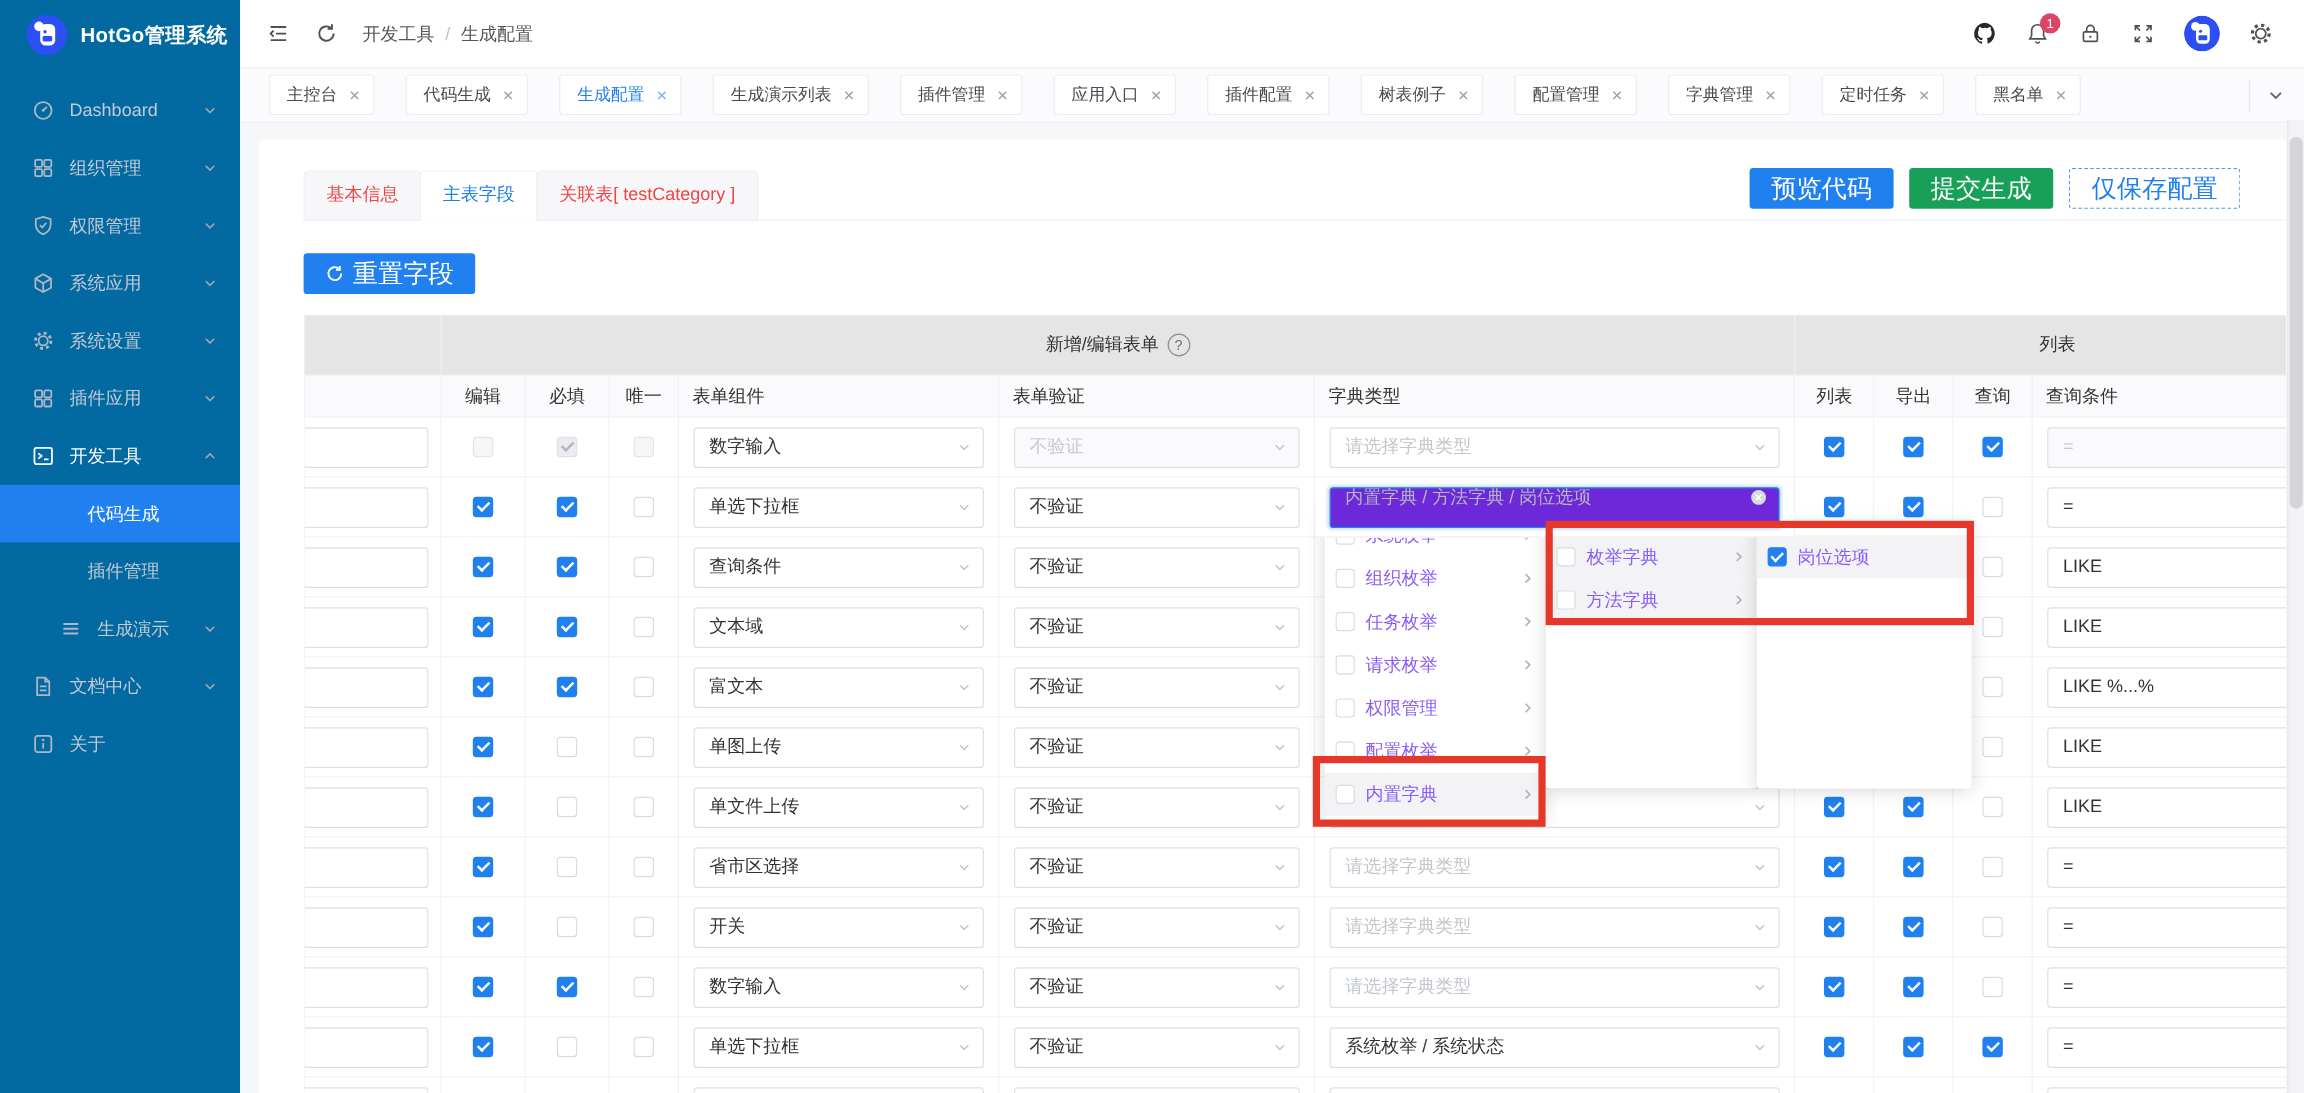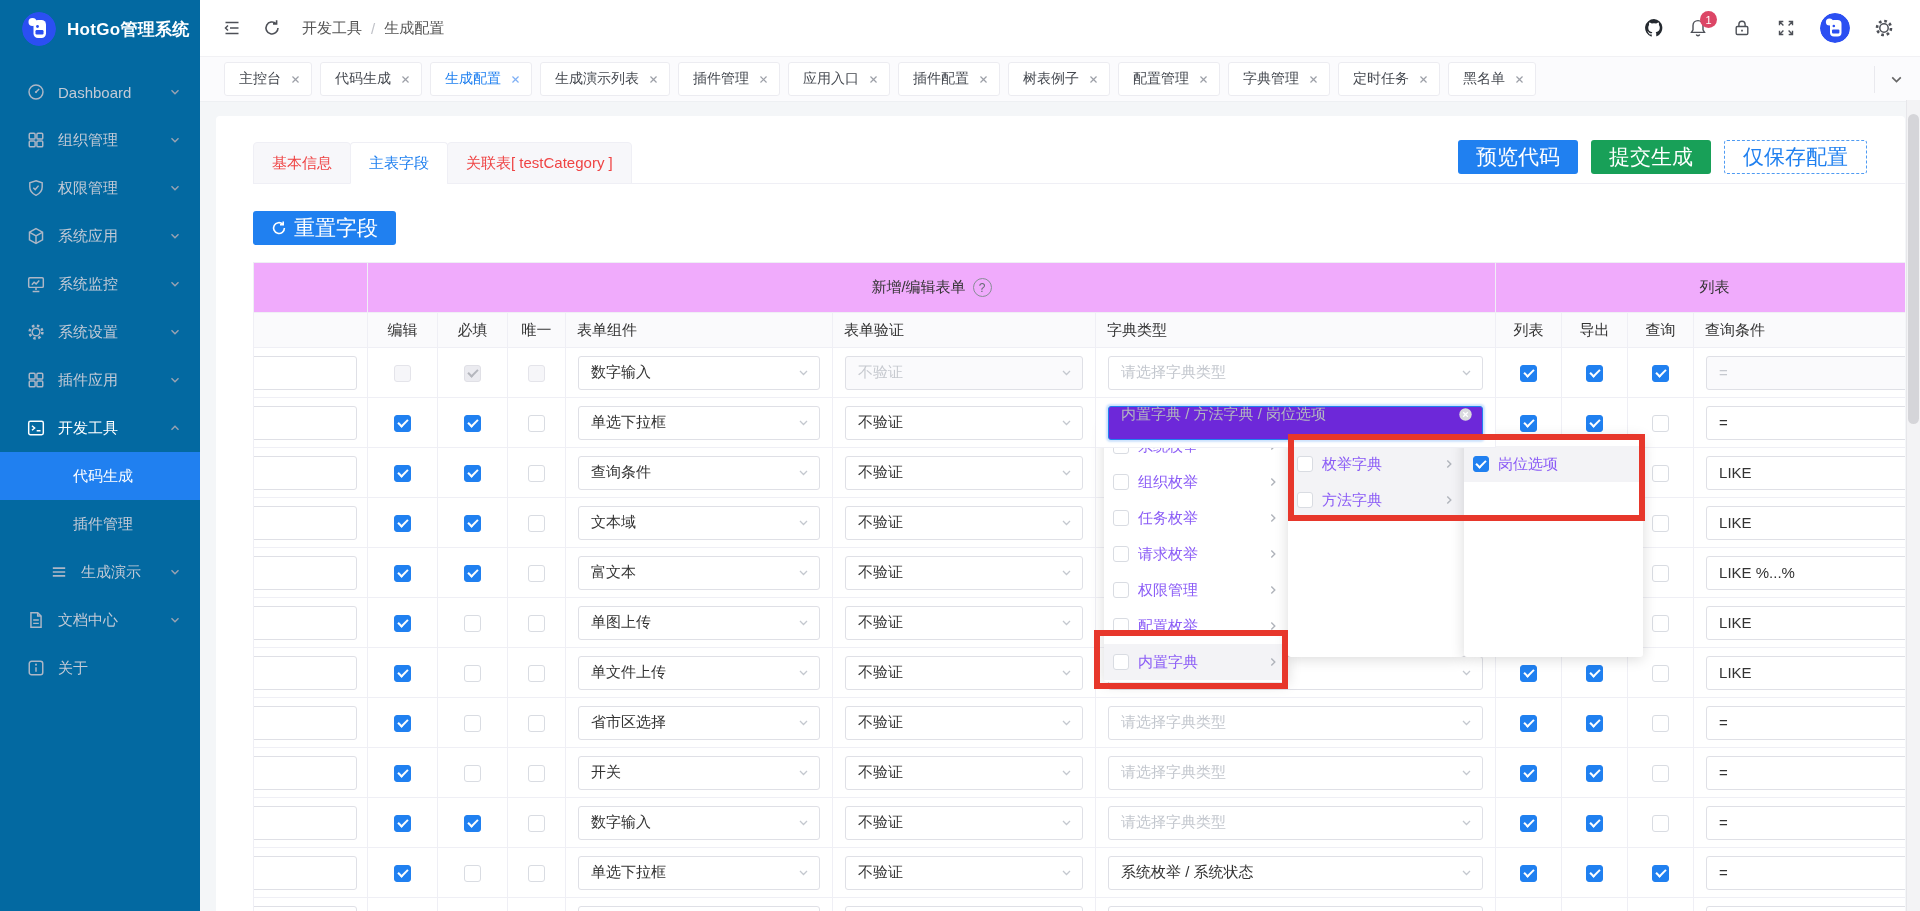--- a/index.html
+++ b/index.html
@@ -29,21 +29,21 @@
   .crumb{font-size:15px;color:#555;display:flex;gap:9px;align-items:center}
   .crumb .sep{color:#c0c2c8}
   .h-right{display:flex;align-items:center;gap:24px}
   .bell-wrap{position:relative}
   .badge{position:absolute;top:-7px;right:-9px;min-width:17px;height:17px;border-radius:9px;background:#dc4666;color:#fff;
          font-size:11px;display:flex;align-items:center;justify-content:center;padding:0 3px;box-sizing:border-box}
   .avatar{width:30px;height:30px;border-radius:50%;overflow:hidden;cursor:pointer}
 
   
   .tabbar{height:44px;background:#fbfbfd;border-bottom:1px solid #eef0f3;display:flex;align-items:center;padding:0 14px 0 24px;flex:0 0 auto}
-  .chips{display:flex;gap:8px;flex:1;overflow:hidden}
+  .chips{display:flex;gap:26px;flex:1;overflow:hidden}
   .chip{height:32px;background:#fff;border:1px solid #ececf1;border-radius:3px;display:flex;align-items:center;
         padding:0 10px 0 14px;font-size:14px;color:#454950;cursor:pointer;white-space:nowrap}
   .chip .x{width:11px;height:11px;margin-left:9px;color:#9da0a8}
   .chip.on{color:#2080f0}
   .chip.on .x{color:#7fb0f5}
   .tab-caret{width:15px;height:15px;color:#666;border-left:1px solid #e9e9ee;padding:6px 2px 6px 14px;cursor:pointer}
 
   
   .content{flex:1;padding:14px 15px 0 16px}
   .card{background:#fff;border-radius:4px;height:100%;box-sizing:border-box;padding:24px 0 0 37px;overflow:hidden;position:relative}
@@ -59,21 +59,21 @@
   .btn.green{background:#18a058;color:#fff}
   .btn.dashed{background:#fff;color:#2080f0;border:1px dashed #4f9bf3}
   .reset-btn{margin:27px 0 17px 0}
   .reset-btn .ricon{width:16px;height:16px;color:#fff}
 
   
   .table-wrap{position:relative;width:1652px;overflow:hidden}
   table{border-collapse:separate;border-spacing:0;table-layout:fixed;width:1680px;
         border-left:1px solid #efeff5;border-top:1px solid #efeff5}
   th,td{border-right:1px solid #efeff5;border-bottom:1px solid #efeff5;font-weight:normal;font-size:15px;color:#333;box-sizing:border-box}
-  tr.g th{height:50px;background:#f0abfc;text-align:center}
+  tr.g th{height:50px;background:#e5e5e5;text-align:center}
   tr.cols th{height:35px;background:#fafafc;text-align:center}
   tr.cols th.l{text-align:left;padding-left:11px}
   td{height:50px;background:#fff;text-align:center;vertical-align:middle}
   td.l{text-align:left}
   .ghead{display:inline-flex;align-items:center;gap:7px}
   .qcirc{width:17px;height:17px;border:1px solid #888d96;border-radius:50%;font-size:12px;color:#666b74;
          display:inline-flex;align-items:center;justify-content:center}
   .cell-pad{padding:0 11px}
   .partial-input{height:34px;width:142px;margin-left:-40px;border:1px solid #dfe0e6;border-radius:3px;background:#fff;box-sizing:border-box}
   td.namecell{overflow:hidden;padding-right:12px;text-align:left}
@@ -176,34 +176,20 @@
         </span>
       </div>
       <div class="sitem">
         <span class="sicon">
           <svg viewBox="0 0 16 16" fill="none" stroke="currentColor" stroke-width="1.3">
             <path d="M8 1.4l5.8 3.2v6.8L8 14.6l-5.8-3.2V4.6L8 1.4z"></path>
             <path d="M2.4 4.8L8 8l5.6-3.2M8 8v6.4"></path>
           </svg>
         </span>
         <span>系统应用</span>
-        <span class="chev">
-          <svg viewBox="0 0 12 12" fill="none" stroke="currentColor" stroke-width="1.4">
-            <path d="M2.5 4.3L6 7.8l3.5-3.5"></path>
-          </svg>
-        </span>
-      </div>
-      <div class="sitem">
-        <span class="sicon">
-          <svg viewBox="0 0 16 16" fill="none" stroke="currentColor" stroke-width="1.3">
-            <rect x="1.5" y="2.5" width="13" height="8.5" rx="1"></rect>
-            <path d="M4.3 8.6l2-2.2 1.8 1.5 2.8-3M8 11v2.3M5 14.6h6"></path>
-          </svg>
-        </span>
-        <span>系统监控</span>
         <span class="chev">
           <svg viewBox="0 0 12 12" fill="none" stroke="currentColor" stroke-width="1.4">
             <path d="M2.5 4.3L6 7.8l3.5-3.5"></path>
           </svg>
         </span>
       </div>
       <div class="sitem">
         <span class="sicon">
           <svg viewBox="0 0 16 16" fill="none" stroke="currentColor">
             <circle cx="8" cy="8" r="5.7" stroke-width="2.2" stroke-dasharray="2.2 2.3"></circle>

